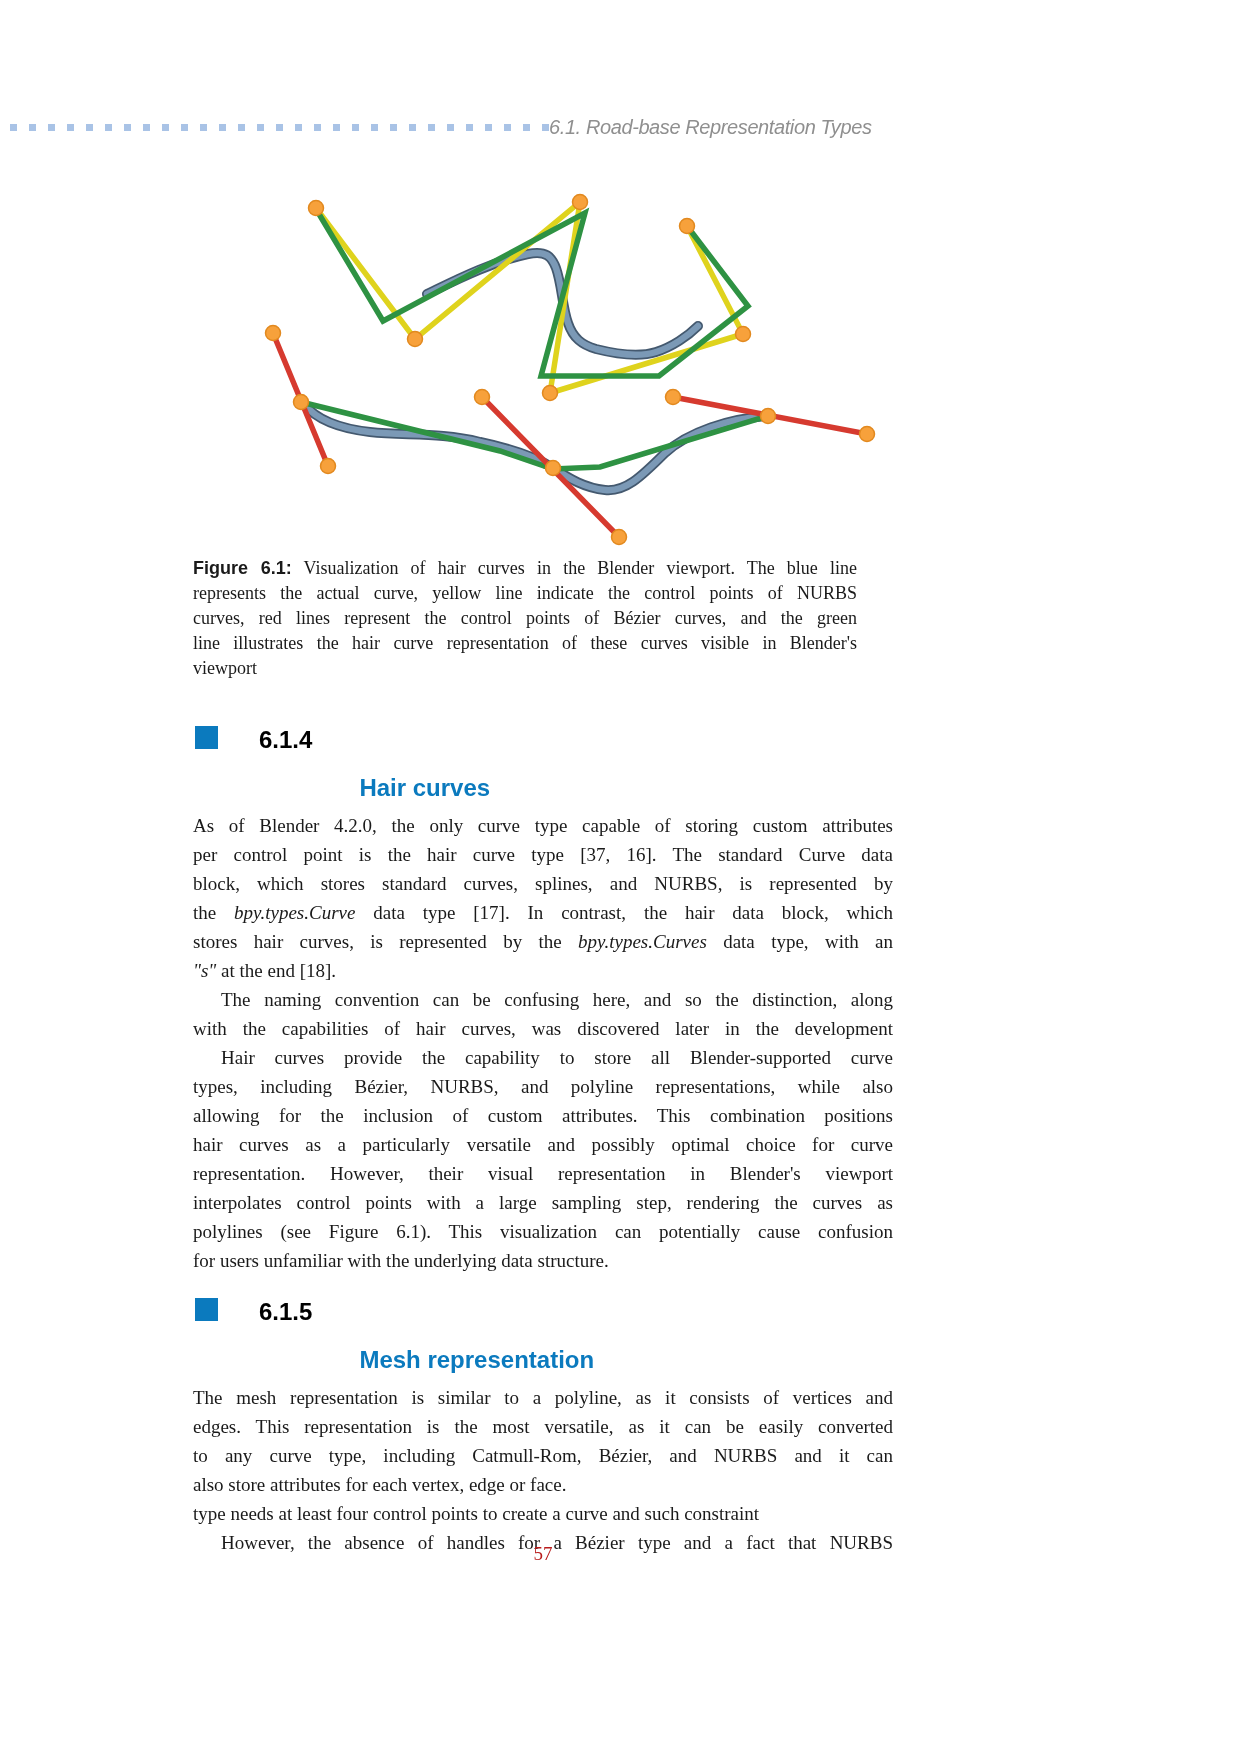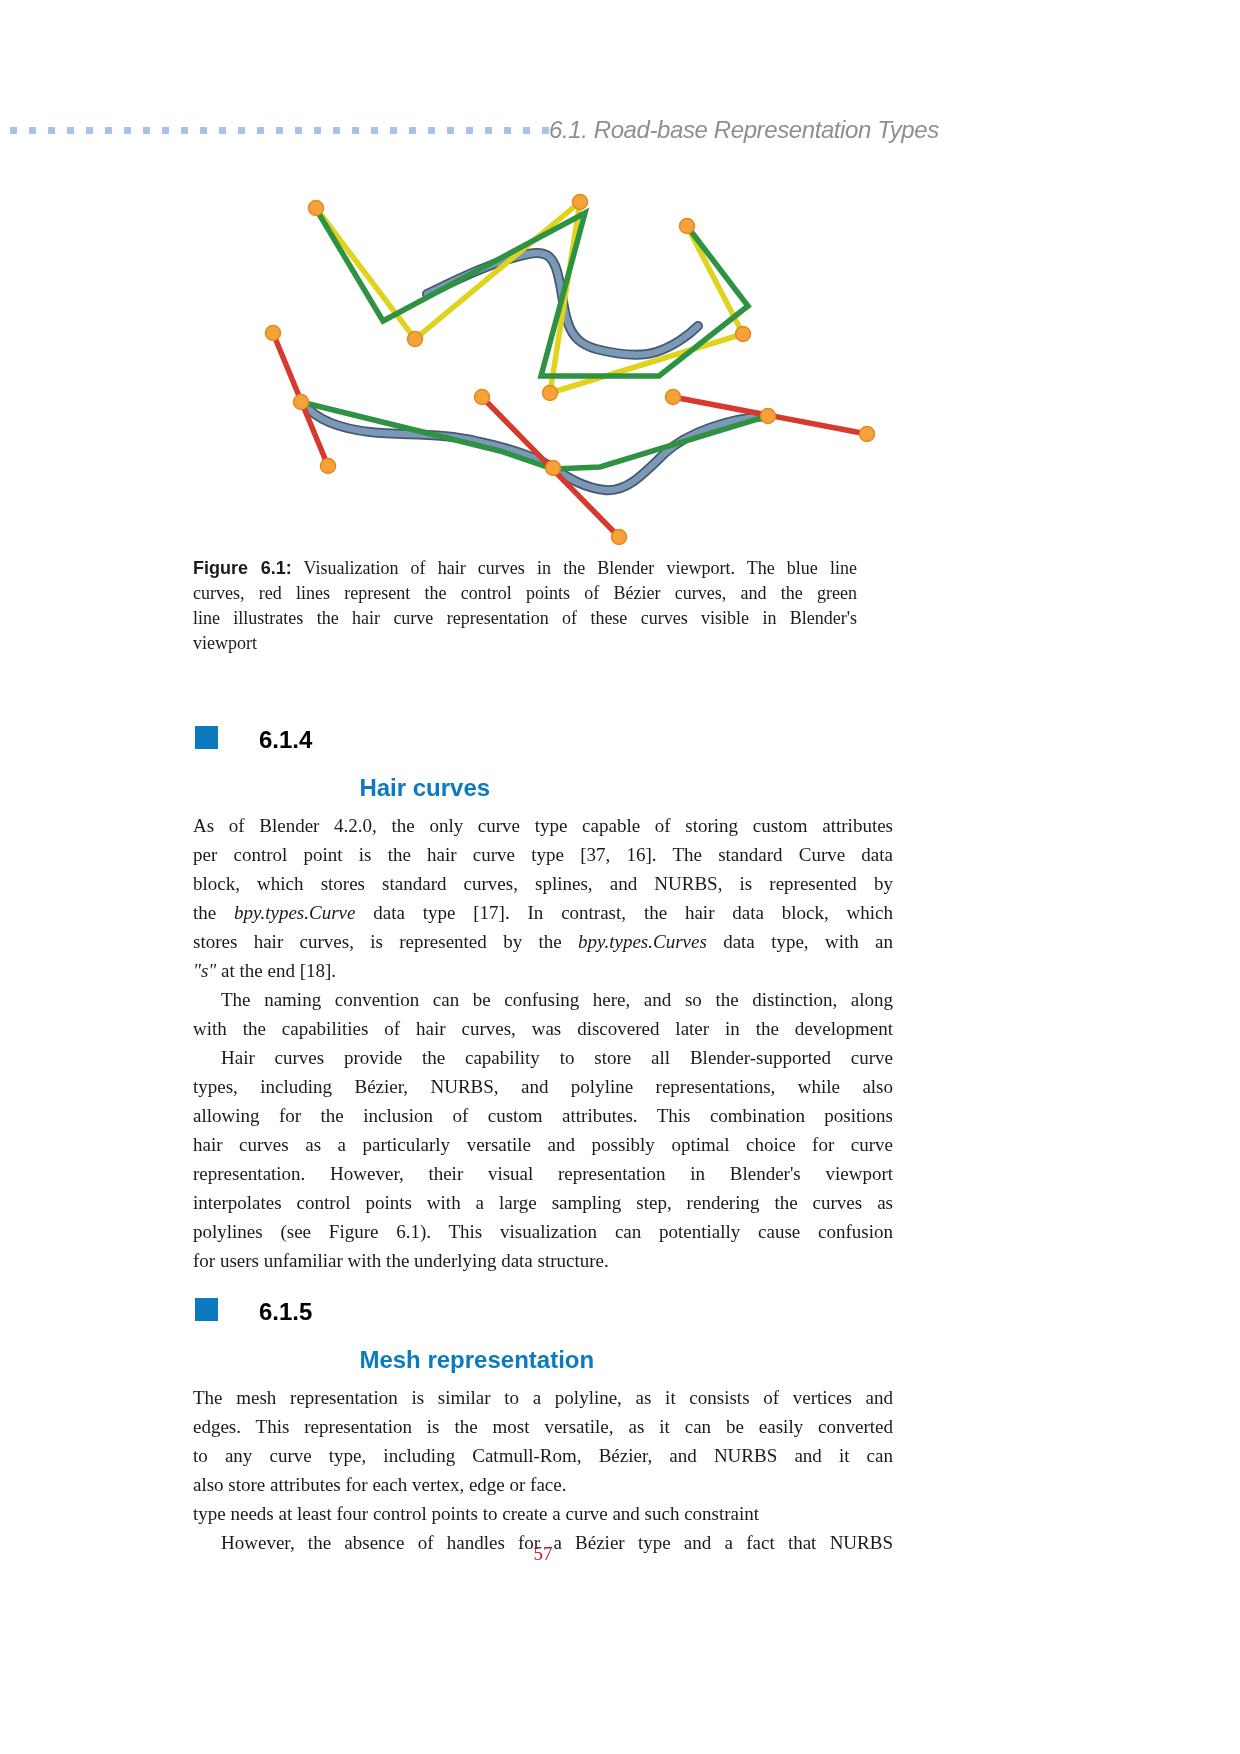--- a/index.html
+++ b/index.html
@@ -3,21 +3,21 @@
 <meta charset="utf-8">
 <style>
   html,body{margin:0;padding:0;background:#ffffff;}
   .page{position:relative;width:1240px;height:1754px;background:#ffffff;overflow:hidden;
         font-family:"Liberation Serif",serif;color:#1a1a1a;}
 
   
   .header{position:absolute;left:10px;top:116px;width:838px;display:flex;align-items:center;justify-content:space-between;}
   .squares{display:flex;gap:12px;align-items:center;}
   .hsq{width:7px;height:7px;background:var(--header-square-blue);}
-  .hdr-title{font-family:"Liberation Sans",sans-serif;font-style:italic;font-size:24px;
+  .hdr-title{font-family:"Liberation Sans",sans-serif;font-style:italic;font-size:20px;
              letter-spacing:-0.4px;color:var(--header-text-gray);white-space:nowrap;}
 
   
   .figure{position:absolute;left:240px;top:168px;width:650px;height:390px;}
   .curve-dark{stroke:var(--fig-curve-blue-dark);stroke-width:10;fill:none;stroke-linecap:round;}
   .curve-blue{stroke:var(--fig-curve-blue);stroke-width:6.5;fill:none;stroke-linecap:round;}
   .poly-yellow{stroke:var(--fig-nurbs-yellow);stroke-width:5.5;fill:none;stroke-linecap:round;stroke-linejoin:miter;}
   .poly-green{stroke:var(--fig-hair-green);stroke-width:5.5;fill:none;stroke-linecap:round;stroke-linejoin:miter;}
   .line-red{stroke:var(--fig-bezier-red);stroke-width:5.5;fill:none;stroke-linecap:round;}
   .cp{fill:var(--fig-point-orange);stroke:var(--fig-point-orange-edge);stroke-width:1.5;}
@@ -113,20 +113,21 @@
     <circle class="cp" cx="242" cy="229" r="7.5"></circle>
     <circle class="cp" cx="313" cy="300" r="7.5"></circle>
     <circle class="cp" cx="379" cy="369" r="7.5"></circle>
     <circle class="cp" cx="433" cy="229" r="7.5"></circle>
     <circle class="cp" cx="528" cy="248" r="7.5"></circle>
     <circle class="cp" cx="627" cy="266" r="7.5"></circle>
   </svg>
 
   <div class="caption" id="caption">
       <div class="cap-line"><span class="cap-label">Figure 6.1:</span> Visualization of hair curves in the Blender viewport. The blue line</div>
+      <div class="cap-line">represents the actual curve, yellow line indicate the control points of NURBS</div>
       <div class="cap-line">curves, red lines represent the control points of Bézier curves, and the green</div>
       <div class="cap-line">line illustrates the hair curve representation of these curves visible in Blender's</div>
       <div class="cap-line lastline">viewport</div>
     </div>
 
   <div class="sec" style="top:726px;">
     <span class="sqb"></span>
     <span class="secnum">6.1.4</span>
     <span class="sectitle">Hair curves</span>
   </div>

